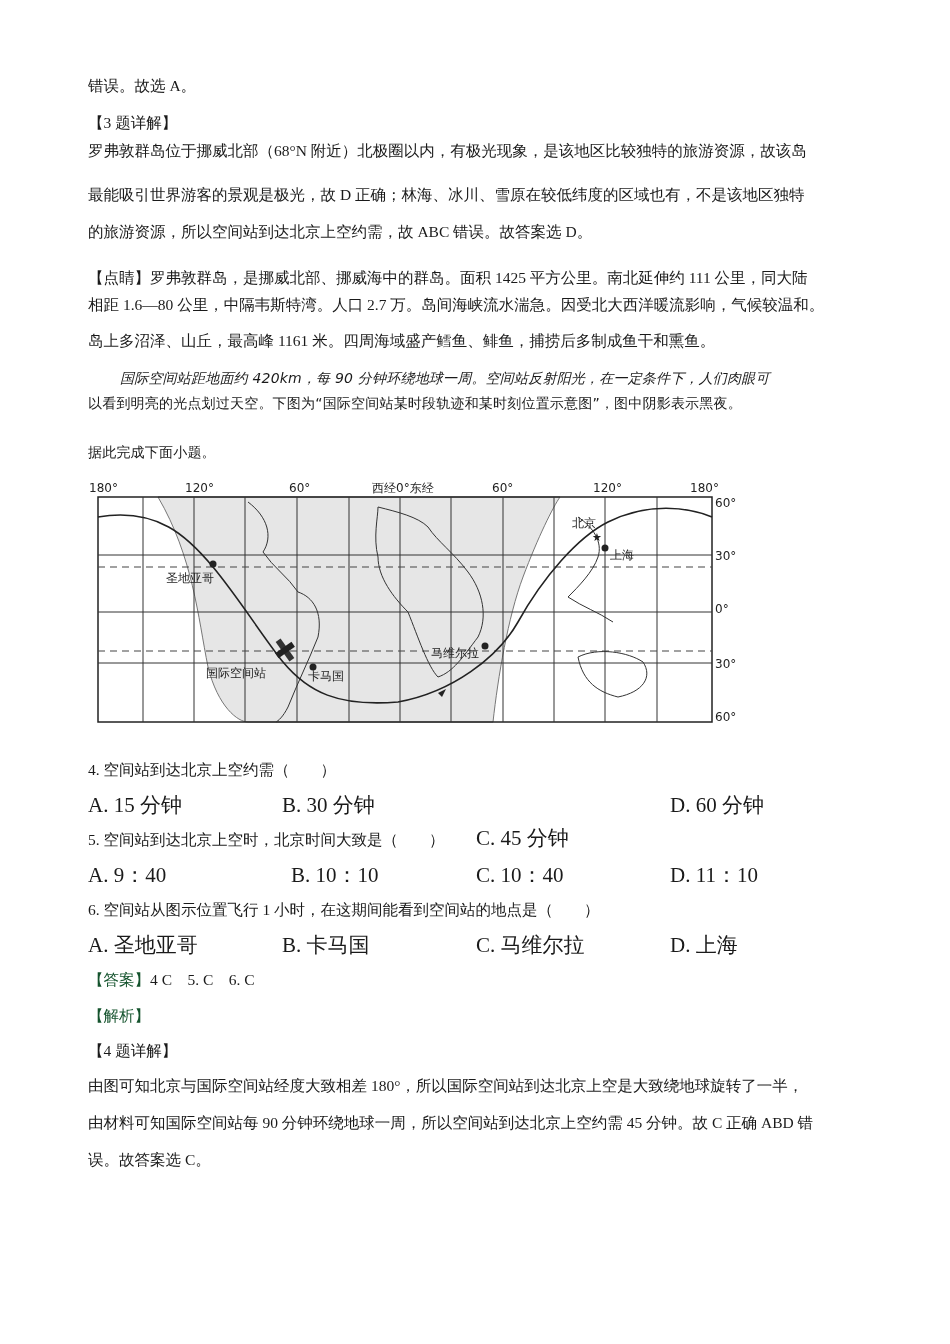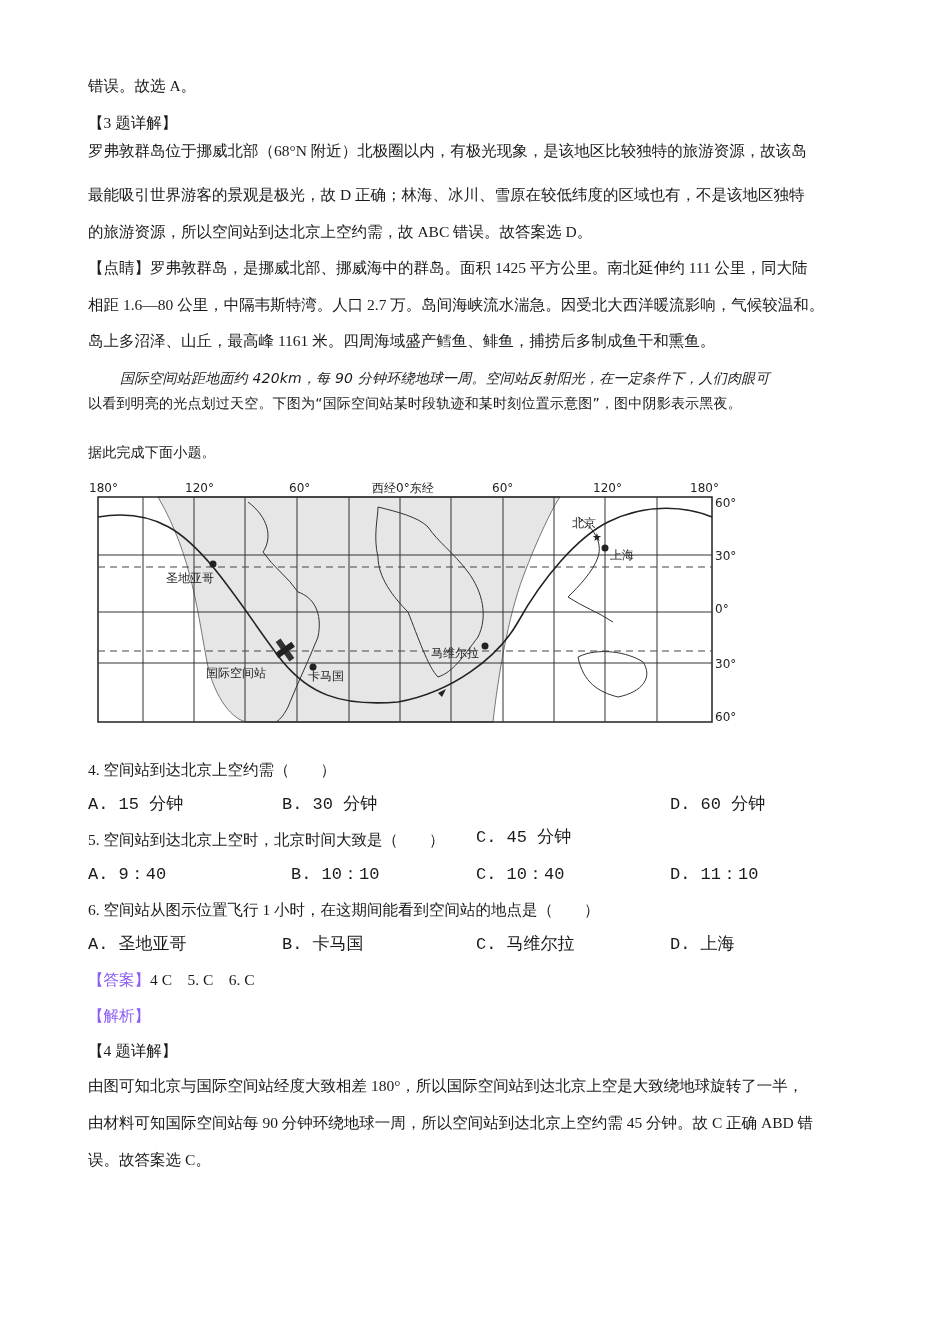--- a/index.html
+++ b/index.html
@@ -1,35 +1,35 @@
 <!DOCTYPE html>
 <html><head>
 <meta charset="utf-8">
 <style>
   html, body { margin: 0; padding: 0; background: #ffffff; }
   body { width: 950px; height: 1344px; position: relative; overflow: hidden;
          font-family: "Liberation Serif", "DejaVu Serif", serif; color: #1a1a1a; }
   .line { position: absolute; left: 88px; font-size: 15.5px; white-space: nowrap; line-height: 20px; }
   .indent { left: 120px; font-style: italic; }
-  .blue { color: #8b5cf6; }
+  .blue { color: #14532d; }
   .kaiti { font-family: "DejaVu Sans", sans-serif; font-size: 14px; letter-spacing: 0.2px; }
-  .opt { position: absolute; font-size: 17px; white-space: nowrap; line-height: 20px; font-family: Liberation Mono, monospace; }
+  .opt { position: absolute; font-size: 21px; white-space: nowrap; line-height: 20px; }
   .footer { position: absolute; top: 1393px; left: 0; width: 934px; text-align: center; font-size: 14px; }
   #map { position: absolute; left: 85px; top: 477px; }
   .maplabel { font-family: "DejaVu Sans", sans-serif; font-size: 12px; fill: #222; }
 </style>
 </head>
 <body>
 
 <div class="line" style="top:76px">错误。故选 A。</div>
 <div class="line" style="top:113px">【3 题详解】</div>
 <div class="line" style="top:141px">罗弗敦群岛位于挪威北部（68°N 附近）北极圈以内，有极光现象，是该地区比较独特的旅游资源，故该岛</div>
 <div class="line" style="top:185px">最能吸引世界游客的景观是极光，故 D 正确；林海、冰川、雪原在较低纬度的区域也有，不是该地区独特</div>
 <div class="line" style="top:222px">的旅游资源，所以空间站到达北京上空约需，故 ABC 错误。故答案选 D。</div>
-<div class="line" style="top:258px">【点睛】罗弗敦群岛，是挪威北部、挪威海中的群岛。面积 1425 平方公里。南北延伸约 111 公里，同大陆</div>
+<div class="line" style="top:268px">【点睛】罗弗敦群岛，是挪威北部、挪威海中的群岛。面积 1425 平方公里。南北延伸约 111 公里，同大陆</div>
 <div class="line" style="top:295px">相距 1.6—80 公里，中隔韦斯特湾。人口 2.7 万。岛间海峡流水湍急。因受北大西洋暖流影响，气候较温和。</div>
 <div class="line" style="top:331px">岛上多沼泽、山丘，最高峰 1161 米。四周海域盛产鳕鱼、鲱鱼，捕捞后多制成鱼干和熏鱼。</div>
 
 <div class="line indent kaiti" style="top:368px">国际空间站距地面约 420km，每 90 分钟环绕地球一周。空间站反射阳光，在一定条件下，人们肉眼可</div>
 <div class="line kaiti" style="top:393px">以看到明亮的光点划过天空。下图为“国际空间站某时段轨迹和某时刻位置示意图”，图中阴影表示黑夜。</div>
 <div class="line kaiti" style="top:442px">据此完成下面小题。</div>
 
 <svg id="map" width="660" height="255" viewBox="0 0 660 255">
 
   <text class="maplabel" x="4" y="15">180°</text>

